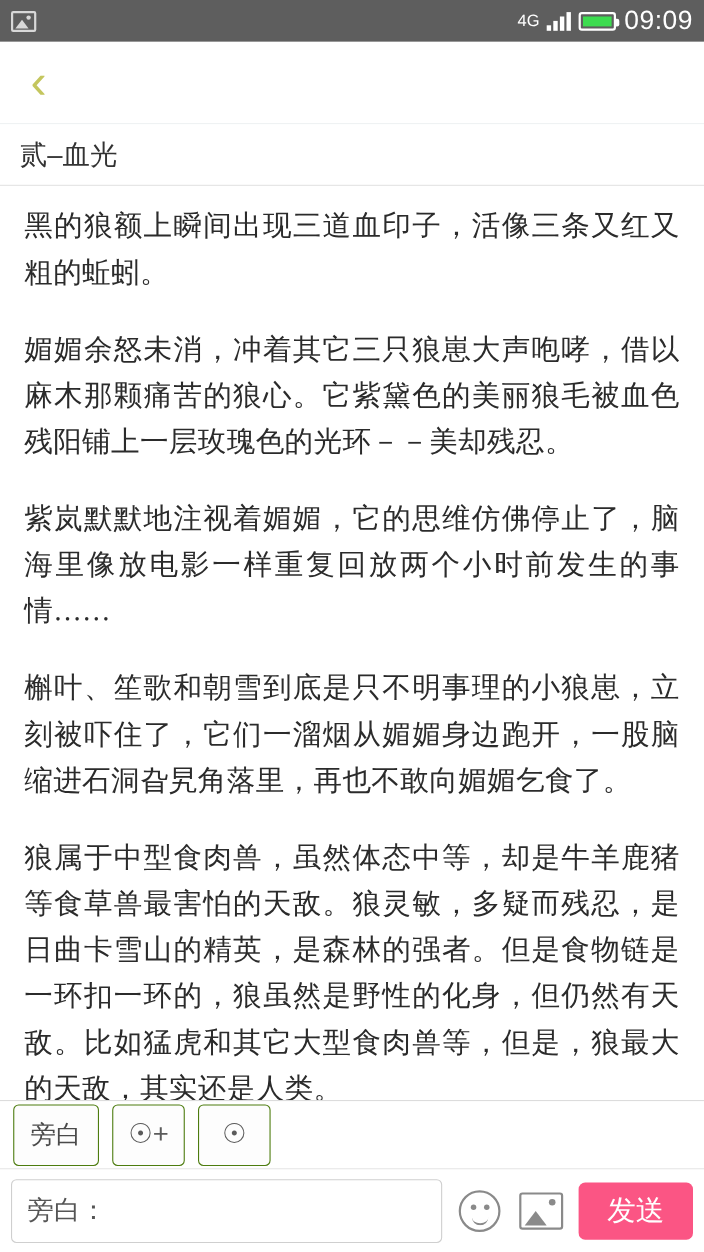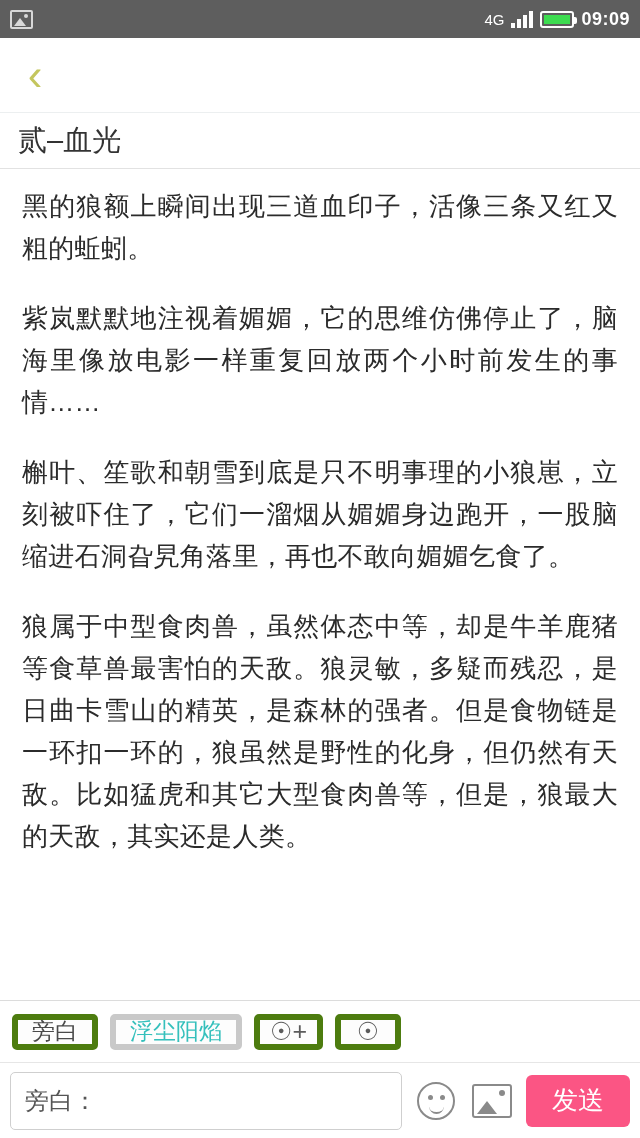--- a/index.html
+++ b/index.html
@@ -79,21 +79,21 @@
     width: 3px; height: 7px;
     background: #ffffff;
     border-radius: 0 2px 2px 0;
   }
   .battery .fill {
     display: block;
     height: 100%;
     width: 100%;
     background: #3ddc50;
   }
-  .clock { font-size: 18px; font-weight: bold; letter-spacing: 0.5px; }
+  .clock { font-size: 24px; font-weight: normal; letter-spacing: 0.5px; }
 
   
   .toolbar {
     height: 75px;
     flex: 0 0 75px;
     background: #ffffff;
     display: flex;
     align-items: center;
     padding: 0 16px 0 12px;
     border-bottom: 1px solid #eceff0;
@@ -128,61 +128,62 @@
   }
   .dots-menu .pair { display: flex; gap: 8px; }
 
   
   .chapter {
     flex: 0 0 56px;
     height: 56px;
     display: flex;
     align-items: center;
     padding-left: 18px;
-    font-size: 29px;
+    font-size: 25px;
     color: #333333;
     border-bottom: 1px solid #e2e2e2;
     background: #ffffff;
   }
 
   
   .content {
     flex: 1 1 auto;
     overflow: hidden;
     padding: 16px 22px 10px 22px;
     position: relative;
     background: #ffffff;
   }
   .content p {
     font-size: 26px;
     line-height: 42px;
     color: #2b2b2b;
     margin-bottom: 28px;
     text-align: justify;
     letter-spacing: 0.3px;
+    font-family: Liberation Serif, serif;
   }
   .content p:last-child { margin-bottom: 0; }
 
   
   .tools-row {
     flex: 0 0 62px;
     height: 62px;
     display: flex;
     align-items: center;
     gap: 12px;
     padding: 0 12px;
     border-top: 1px solid #dcdcdc;
     background: #ffffff;
   }
   .chip {
-    height: 36px;
+    height: 56px;
     min-width: 78px;
     padding: 0 14px;
     display: flex; align-items: center; justify-content: center;
-    border: 6px solid #4d7c0f;
+    border: 1px solid #4d7c0f;
     border-radius: 5px;
     font-size: 23px;
     color: #4a4a4a;
     background: #fdfdfd;
   }
   .chip.teal { color: #35c0bc; border-color: #c9c9c9; }
   .chip.icon-chip { min-width: 66px; padding: 0 10px; }
   .chip.more { margin-left: auto; }
   .person-glyph {
     display: inline-flex; align-items: center; gap: 3px;
@@ -304,29 +305,29 @@
   <div class="toolbar">
     <div class="back-chevron">‹</div>
   </div>
 
   <div class="chapter">
     <span>贰–血光</span>
   </div>
 
   <div class="content">
     <p>黑的狼额上瞬间出现三道血印子，活像三条又红又粗的蚯蚓。</p>
+    <p>媚媚余怒未消，冲着其它三只狼崽大声咆哮，借以麻木那颗痛苦的狼心。它紫黛色的美丽狼毛被血色残阳铺上一层玫瑰色的光环－－美却残忍。</p>
     <p>紫岚默默地注视着媚媚，它的思维仿佛停止了，脑海里像放电影一样重复回放两个小时前发生的事情……</p>
     <p>槲叶、笙歌和朝雪到底是只不明事理的小狼崽，立刻被吓住了，它们一溜烟从媚媚身边跑开，一股脑缩进石洞旮旯角落里，再也不敢向媚媚乞食了。</p>
     <p>狼属于中型食肉兽，虽然体态中等，却是牛羊鹿猪等食草兽最害怕的天敌。狼灵敏，多疑而残忍，是日曲卡雪山的精英，是森林的强者。但是食物链是一环扣一环的，狼虽然是野性的化身，但仍然有天敌。比如猛虎和其它大型食肉兽等，但是，狼最大的天敌，其实还是人类。</p>
 
   </div>
 
   <div class="tools-row">
     <div class="chip">旁白</div>
-    <div class="chip teal">浮尘阳焰</div>
     <div class="chip icon-chip">
       <span class="person-glyph">☉+</span>
     </div>
     <div class="chip icon-chip">
       <span class="person-glyph">☉</span>
     </div>
   </div>
 
   <div class="input-row">
     <input class="text-input" type="text" placeholder="旁白：" style="">

